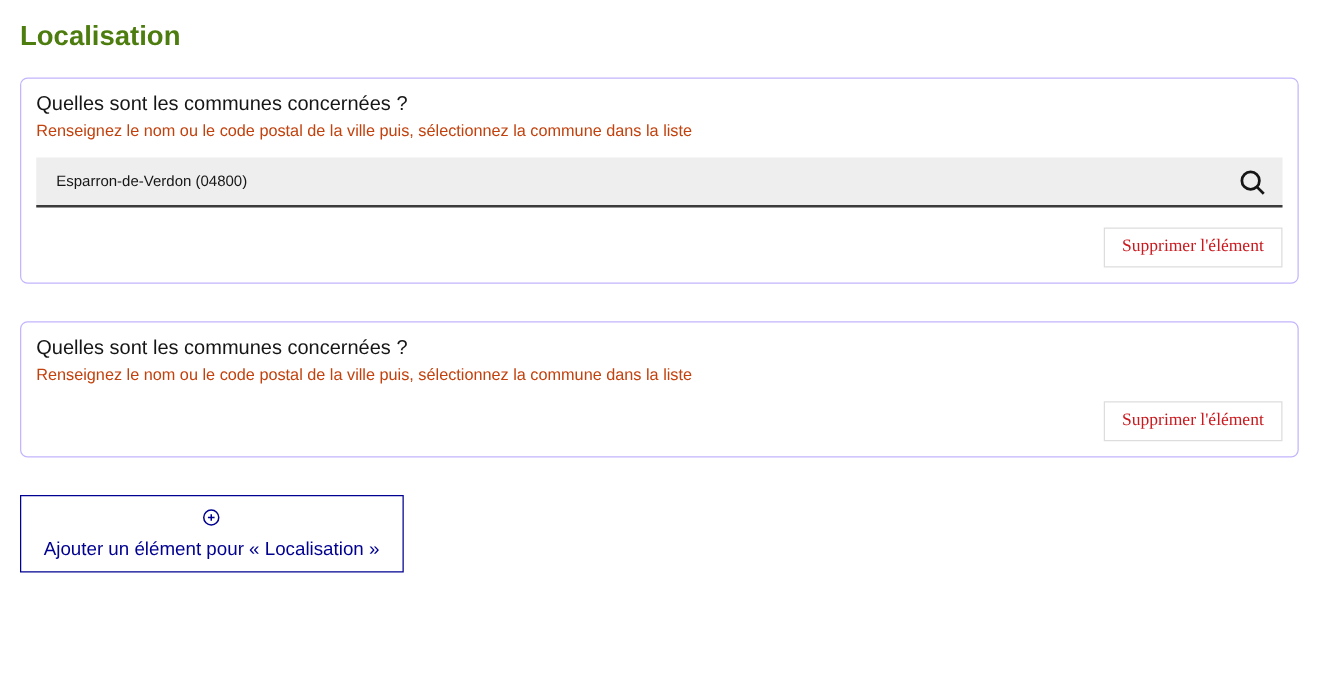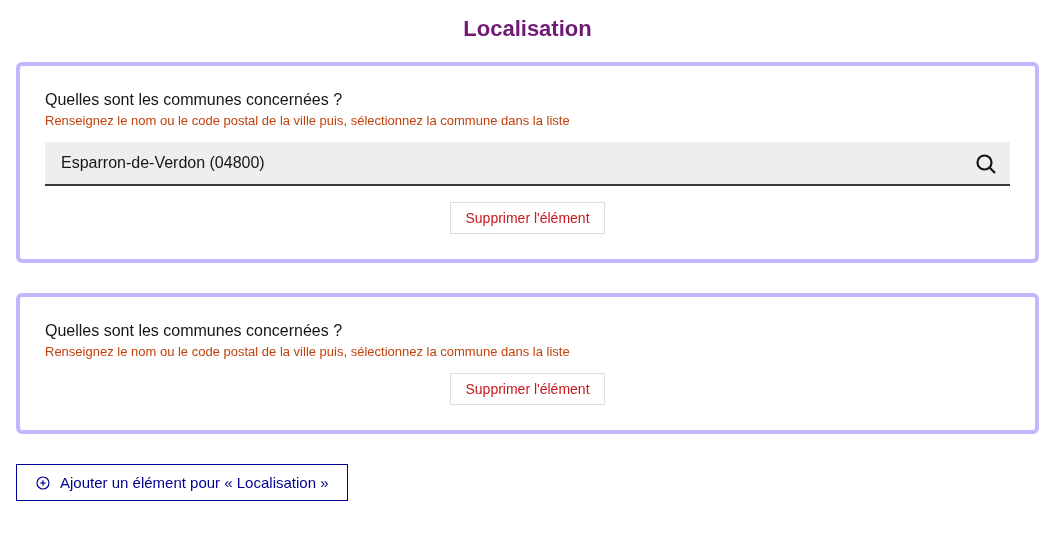--- a/index.html
+++ b/index.html
@@ -10,27 +10,26 @@
     body {
       font-family: -apple-system, BlinkMacSystemFont, "Segoe UI", Arial, sans-serif;
       background: #ffffff;
       padding: 16px;
       color: #161616;
     }
     .section-title {
       font-size: 22px;
       font-weight: 700;
       margin-bottom: 20px;
-      color: #701a75;
-      text-align: center;
+      color: #4d7c0f;
     }
     .card {
-      border: 4px solid #c4b5fd;
+      border: 1px solid #c4b5fd;
       border-radius: 6px;
-      padding: 25px;
+      padding: 12px;
       margin-bottom: 30px;
       background: #ffffff;
     }
     .field-label {
       font-size: 16px;
       font-weight: 400;
       color: #161616;
       margin-bottom: 4px;
     }
     .field-help {
@@ -41,40 +40,41 @@
     .search-wrapper {
       position: relative;
       margin-bottom: 16px;
     }
     .search-input {
       width: 100%;
       background: #eeeeee;
       border: none;
       border-bottom: 2px solid #3a3a3a;
       padding: 12px 48px 12px 16px;
-      font-size: 16px;
+      font-size: 12px;
       color: #161616;
       outline: none;
     }
     .search-icon {
       position: absolute;
       right: 12px;
       top: 50%;
       transform: translateY(-50%);
       width: 24px;
       height: 24px;
       pointer-events: none;
     }
     .search-icon svg {
       width: 100%;
       height: 100%;
     }
     .card-actions {
       display: flex;
-      justify-content: center;
+      justify-content: flex-end;
+      font-family: Liberation Serif, serif;
     }
     .delete-btn {
       border: 1px solid #dddddd;
       background: #ffffff;
       color: #c9191e;
       font-size: 14px;
       padding: 7px 14px;
       cursor: pointer;
       border-radius: 0;
       font-family: inherit;
@@ -83,20 +83,21 @@
       display: inline-flex;
       align-items: center;
       gap: 9px;
       border: 1px solid #000091;
       background: #ffffff;
       color: #000091;
       font-size: 15px;
       padding: 9px 18px;
       cursor: pointer;
       font-family: inherit;
+      flex-direction: column;
     }
     .add-icon {
       width: 16px;
       height: 16px;
       display: inline-flex;
       align-items: center;
       justify-content: center;
     }
     .add-icon svg {
       width: 100%;

